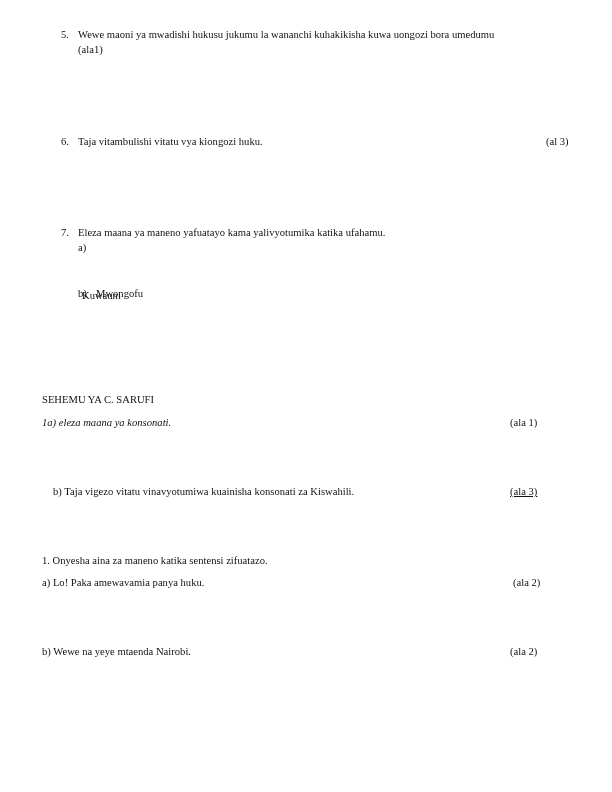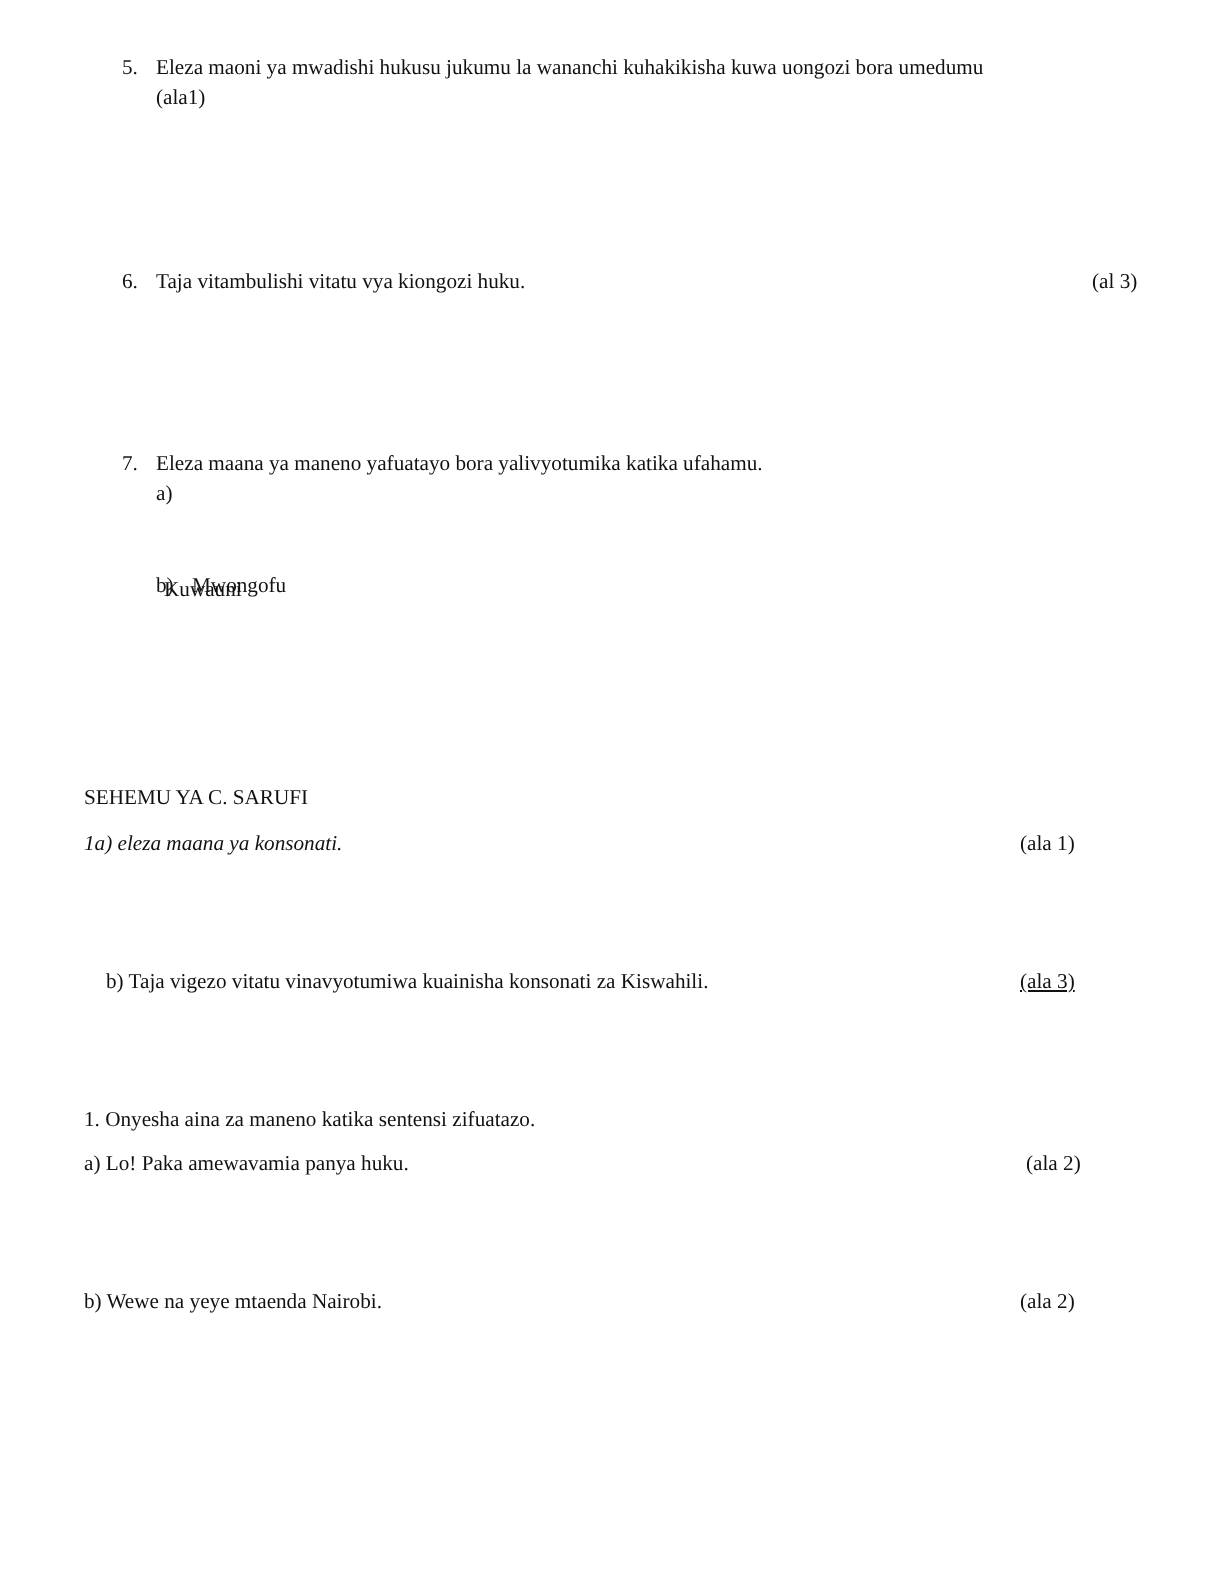--- a/index.html
+++ b/index.html
@@ -4,29 +4,29 @@
 <style>
   html, body { margin: 0; padding: 0; background: #ffffff; }
   body { width: 612px; height: 792px; position: relative; overflow: hidden;
          font-family: "Liberation Serif", serif; font-size: 10.6px; color: #111; }
   .t { position: absolute; white-space: nowrap; line-height: 12px; }
 </style>
 </head>
 <body>
 
 <span class="t" style="left:61px; top:29px;">5.</span>
-<span class="t" style="left:78px; top:29px;">Eleza maoni ya mwadishi hukusu jukumu la wananchi kuhakikisha kuwa uongozi bora umedumu</span>
+<span class="t" style="left:78px; top:29px;">Wewe maoni ya mwadishi hukusu jukumu la wananchi kuhakikisha kuwa uongozi bora umedumu</span>
 <span class="t" style="left:78px; top:44px;">(ala1)</span>
 
 <span class="t" style="left:61px; top:136px;">6.</span>
 <span class="t" style="left:78px; top:136px;">Taja vitambulishi vitatu vya kiongozi huku.</span>
 <span class="t" style="left:546px; top:136px;text-align:right;">(al 3)</span>
 
 <span class="t" style="left:61px; top:227px;">7.</span>
-<span class="t" style="left:78px; top:227px;">Eleza maana ya maneno yafuatayo bora yalivyotumika  katika ufahamu.</span>
+<span class="t" style="left:78px; top:227px;">Eleza maana ya maneno yafuatayo kama yalivyotumika  katika ufahamu.</span>
 <span class="t" style="left:78px; top:242px;">a)</span>
 <span class="t" style="left:82px; top:242px;margin-top:48px;">Kuwauni</span>
 <span class="t" style="left:78px; top:288px;">b)</span>
 <span class="t" style="left:96px; top:288px;">Mwongofu</span>
 
 <span class="t" style="left:42px; top:394px;">SEHEMU YA C. SARUFI</span>
 
 <span class="t" style="left:42px; top:417px;font-style:italic;">1a) eleza maana ya konsonati.</span>
 <span class="t" style="left:510px; top:417px;">(ala 1)</span>
 

